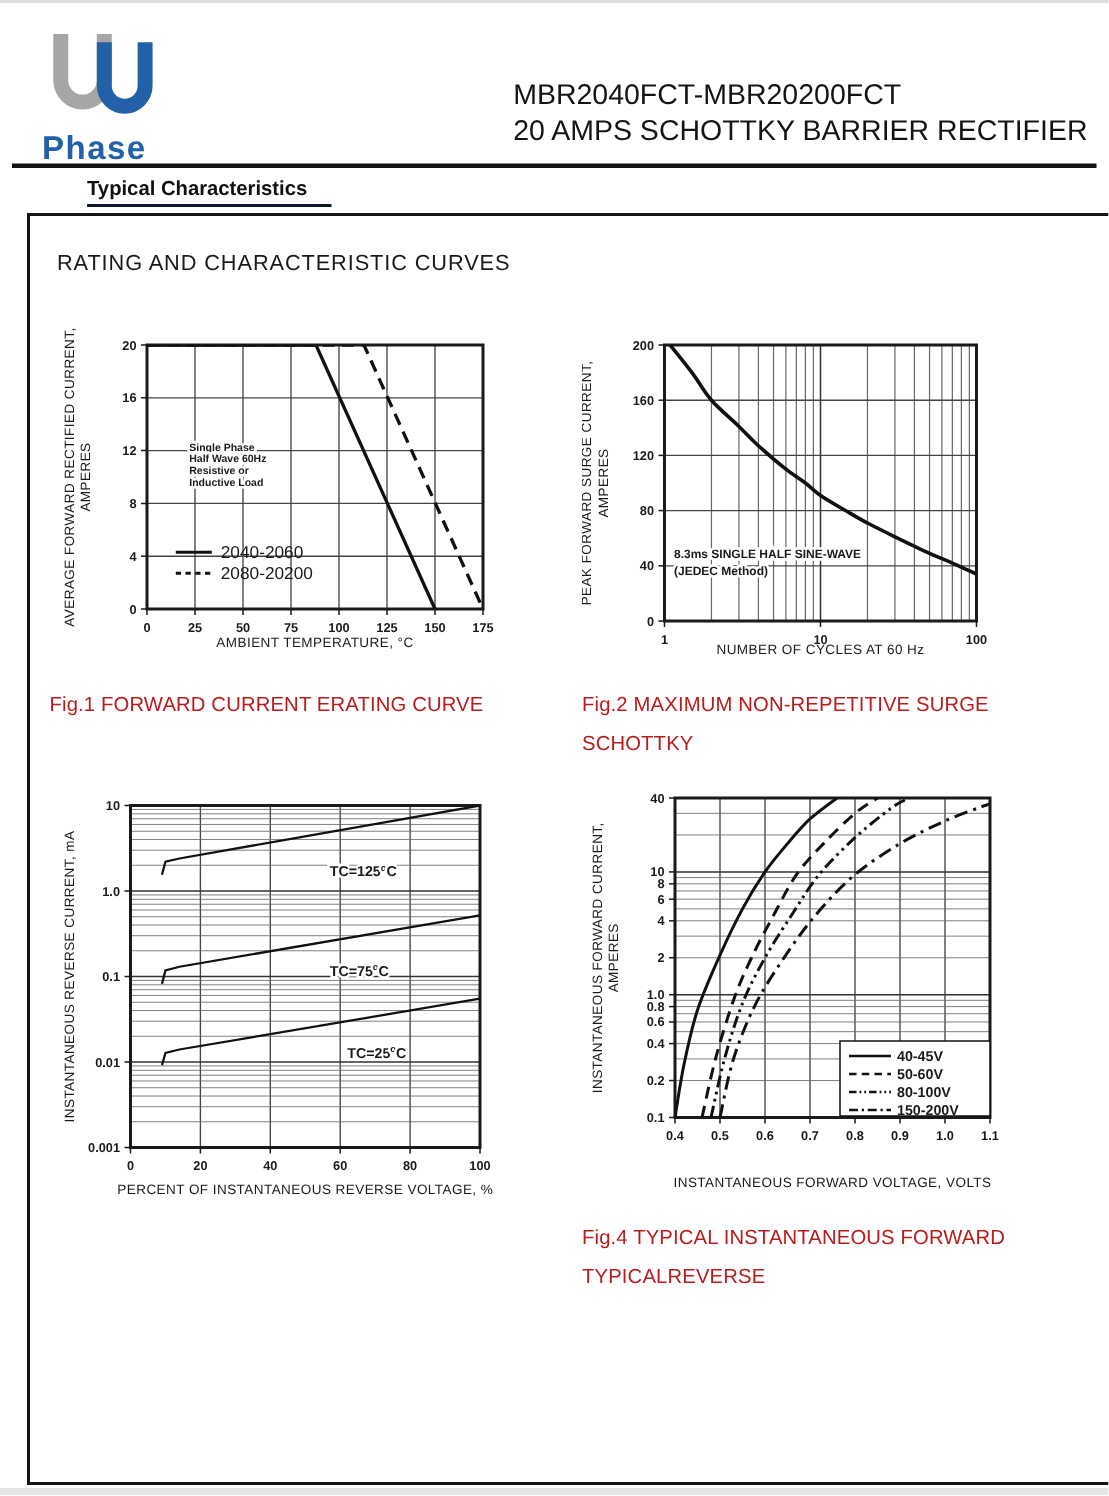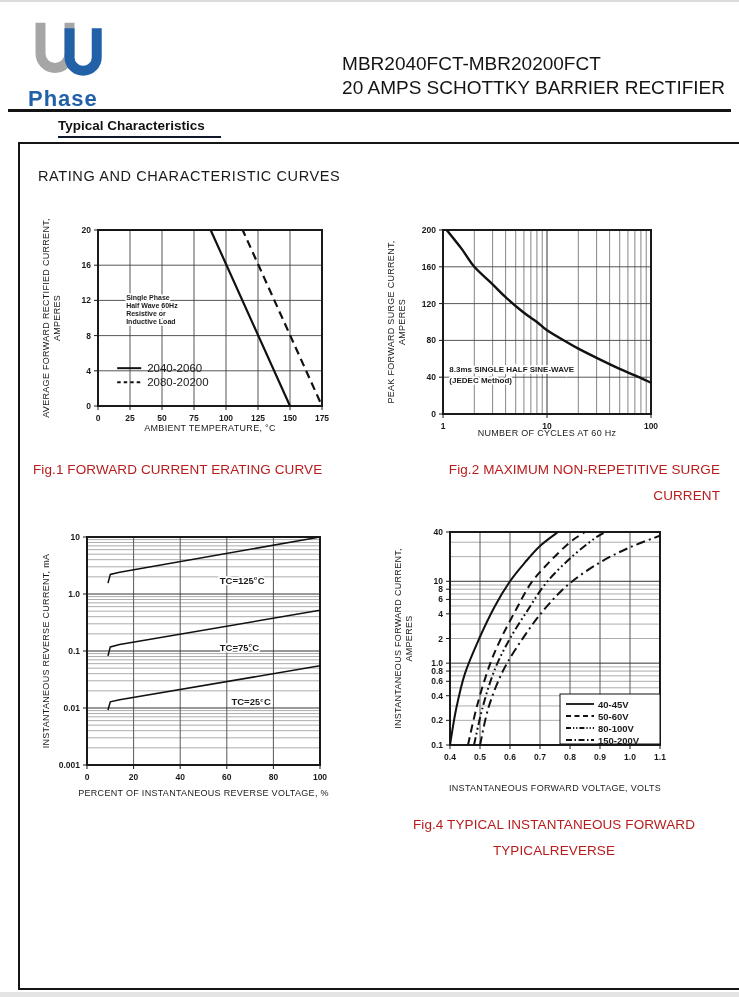--- a/index.html
+++ b/index.html
@@ -9,22 +9,22 @@
   .brand{position:absolute;left:2px;top:76px;font-size:22px;font-weight:bold;letter-spacing:1px;color:#2261a8;}
   .titles{position:absolute;right:14px;top:50px;text-align:left;font-size:19px;line-height:24px;font-weight:400;color:#141414;}
   .header-rule{position:absolute;left:8px;top:107px;width:723px;height:3px;background:#131313;}
   .section-title{position:absolute;left:14px;top:116px;font-size:13.5px;font-weight:bold;color:#111;padding:0 16px 3px 0;border-bottom:2px solid #0f172a;margin-left:44px;}
   .panel{position:absolute;left:18px;top:140px;width:700px;height:844px;border:2px solid #151515;background:#fff;padding-left:23px;}
   .panel-title{position:absolute;left:18px;top:24px;font-size:14.5px;letter-spacing:0.6px;color:#1a1a1a;}
   .chart{position:absolute;}
   #fig1{left:8px;top:56px;}  #fig2{left:368px;top:56px;}
   #fig3{left:8px;top:356px;} #fig4{left:368px;top:356px;}
   .caption{position:absolute;font-size:13.5px;color:#b91c1c;letter-spacing:0.1px;line-height:26px;}
-  .cap1{left:13px;top:313px;} .cap2{left:368px;top:313px;width:332px;text-align:right;}
-  .cap3{left:13px;top:668px;} .cap4{left:368px;top:668px;width:332px;text-align:center;}
+  .cap1{left:13px;top:313px;} .cap2{left:368px;top:313px;width:332px;text-align:left;}
+  .cap3{left:13px;top:668px;} .cap4{left:368px;top:668px;width:332px;text-align:left;}
   .bottom-strip{position:absolute;left:0;bottom:0;width:739px;height:5px;background:#e4e4e4;}
   svg text{font-family:"Liberation Sans",sans-serif;fill:#1a1a1a;}
 </style>
 </head>
 <body>
 
 <div class="page">
 
   <div class="logo">
     <svg width="78" height="78" viewBox="0 0 86 78">
@@ -322,21 +322,21 @@
         <text x="210" y="219.5" font-size="9.5" text-anchor="start" font-weight="bold">50-60V</text>
         <line x1="178" y1="228" x2="206" y2="228" stroke="#111" stroke-width="1.8" stroke-dasharray="5,2,1.2,2,1.2,2"></line>
         <text x="210" y="231.5" font-size="9.5" text-anchor="start" font-weight="bold">80-100V</text>
         <line x1="178" y1="240" x2="206" y2="240" stroke="#111" stroke-width="1.8" stroke-dasharray="6,2.5,1.5,2.5"></line>
         <text x="210" y="243.5" font-size="9.5" text-anchor="start" font-weight="bold">150-200V</text>
       </svg>
 
     <div class="caption cap1">Fig.1 FORWARD CURRENT ERATING CURVE</div>
     <div class="caption cap2">
       <span>Fig.2 MAXIMUM NON-REPETITIVE SURGE</span><br>
-      <span>CURRENT</span>
+      <span>SCHOTTKY</span>
     </div>
     <div class="caption cap4">
       <span>Fig.4 TYPICAL INSTANTANEOUS FORWARD</span><br>
       <span>TYPICALREVERSE</span>
     </div>
   </div>
 
   <div class="bottom-strip"></div>
 </div>
 

